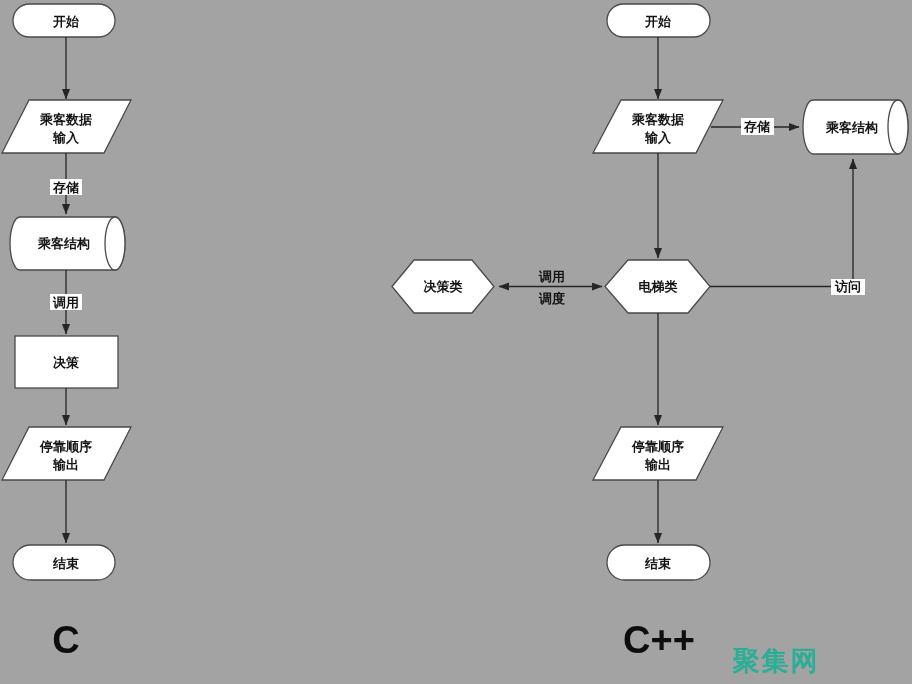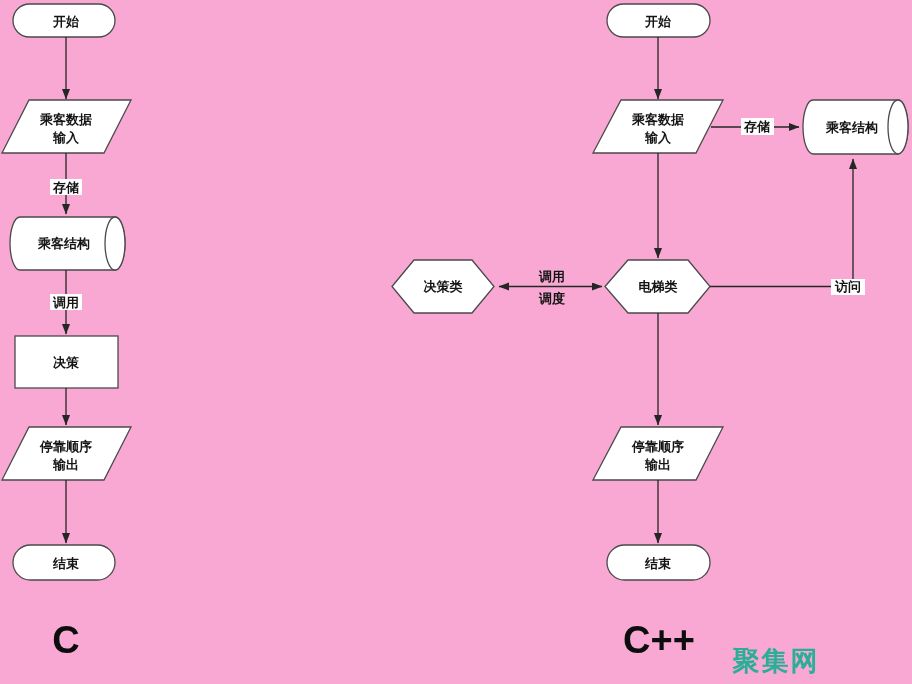--- a/index.html
+++ b/index.html
@@ -1,16 +1,16 @@
 <!DOCTYPE html>
 <html><head>
 <meta charset="utf-8">
 <style>
   html,body{margin:0;padding:0;background:#ffffff;}
-  .stage{position:relative;width:912px;height:684px;background:#f9a8d4;overflow:hidden;
+  .stage{position:relative;width:912px;height:684px;background:#a3a3a3;overflow:hidden;
          font-family:"DejaVu Sans",sans-serif;}
   svg{display:block;}
   .node{fill:#ffffff;stroke:#4a4a4a;stroke-width:1.3;}
   .edge{stroke:#262626;stroke-width:1.3;fill:none;}
   .lblbg{fill:#ffffff;stroke:none;}
   .lbl{font-family:"DejaVu Sans",sans-serif;font-size:13px;font-weight:600;fill:#141414;
        text-anchor:middle;dominant-baseline:central;}
   .caption{font-family:"Liberation Sans",sans-serif;font-size:38px;font-weight:bold;fill:#0d0d0d;
        text-anchor:middle;dominant-baseline:central;}
   .wm{font-family:"Liberation Sans",sans-serif;font-size:27px;font-weight:900;fill:#2BAE96;

